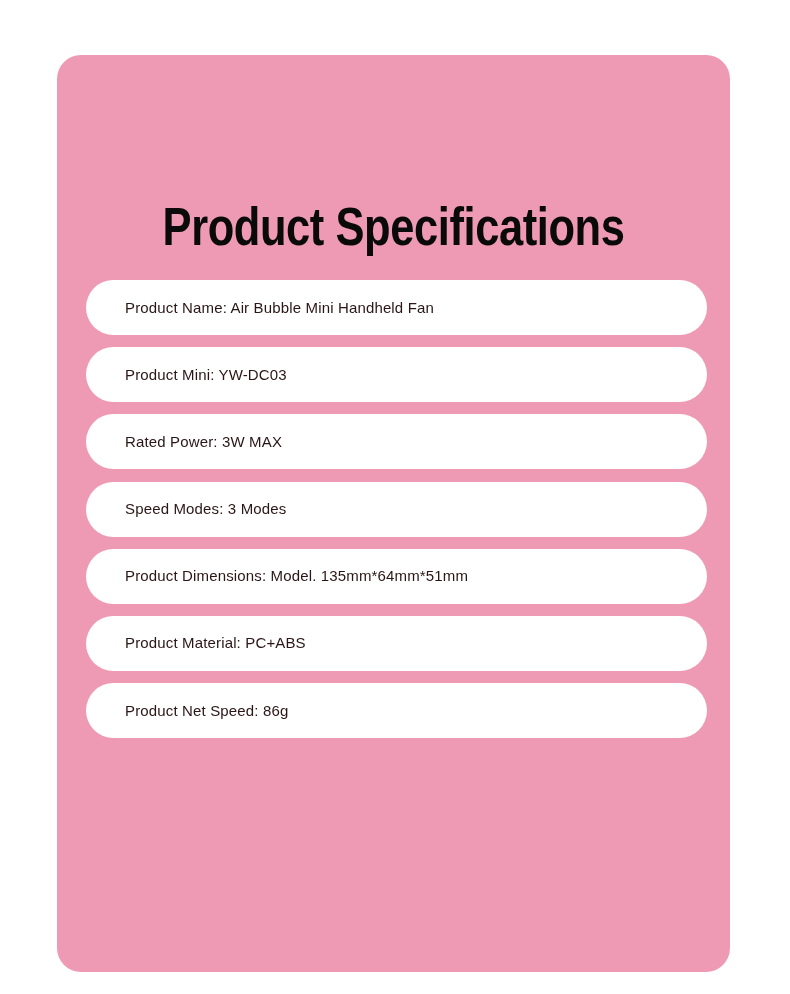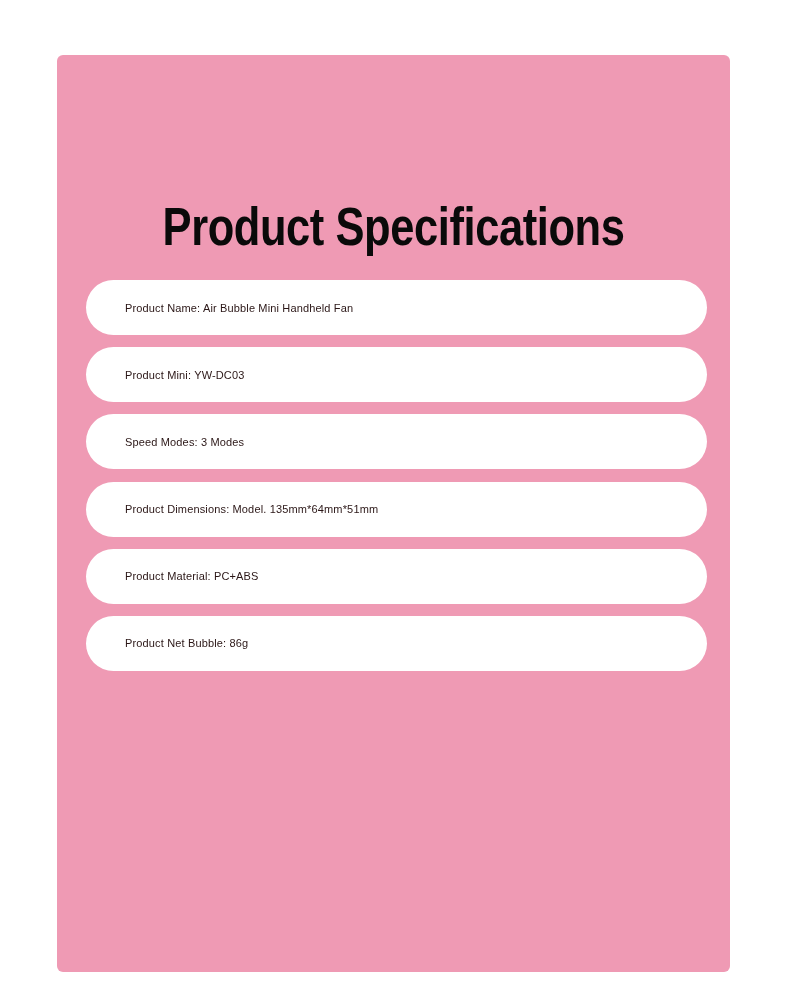--- a/index.html
+++ b/index.html
@@ -14,21 +14,21 @@
     overflow: hidden;
   }
 
   #spec-card {
     position: absolute;
     left: 57px;
     top: 55px;
     width: 673px;
     height: 917px;
     background: #EF9AB4;
-    border-radius: 6px;
+    border-radius: 24px;
     box-sizing: border-box;
   }
 
   #spec-title {
     position: absolute;
     left: 0;
     top: 141px;
     width: 100%;
     text-align: center;
     color: #0a0a0a;
@@ -59,21 +59,21 @@
     display: flex;
     align-items: center;
     box-sizing: border-box;
     padding-left: 39px;
     padding-right: 24px;
   }
 
   .spec-row-text {
     color: #2a1616;
     font-family: "Liberation Sans", sans-serif;
-    font-size: 11px;
+    font-size: 15px;
     font-weight: 500;
     letter-spacing: 0.15px;
     line-height: 20px;
     white-space: nowrap;
     display: flex;
     align-items: baseline;
   }
 
   
   .dc-symbol {
@@ -120,32 +120,35 @@
 
     <div class="spec-row">
       <span class="spec-row-text">Product Name: Air Bubble Mini Handheld Fan</span>
     </div>
 
     <div class="spec-row">
       <span class="spec-row-text">Product Mini: YW-DC03</span>
     </div>
 
 
+    <div class="spec-row">
+      <span class="spec-row-text">Rated Power: 3W MAX</span>
+    </div>
 
     <div class="spec-row">
       <span class="spec-row-text">Speed Modes: 3 Modes</span>
     </div>
 
     <div class="spec-row">
       <span class="spec-row-text">Product Dimensions: Model. 135mm*64mm*51mm</span>
     </div>
 
     <div class="spec-row">
       <span class="spec-row-text">Product Material: PC+ABS</span>
     </div>
 
 
     <div class="spec-row">
-      <span class="spec-row-text">Product Net Bubble: 86g</span>
+      <span class="spec-row-text">Product Net Speed: 86g</span>
     </div>
 
   </div>
 </div>
 
 </body></html>

